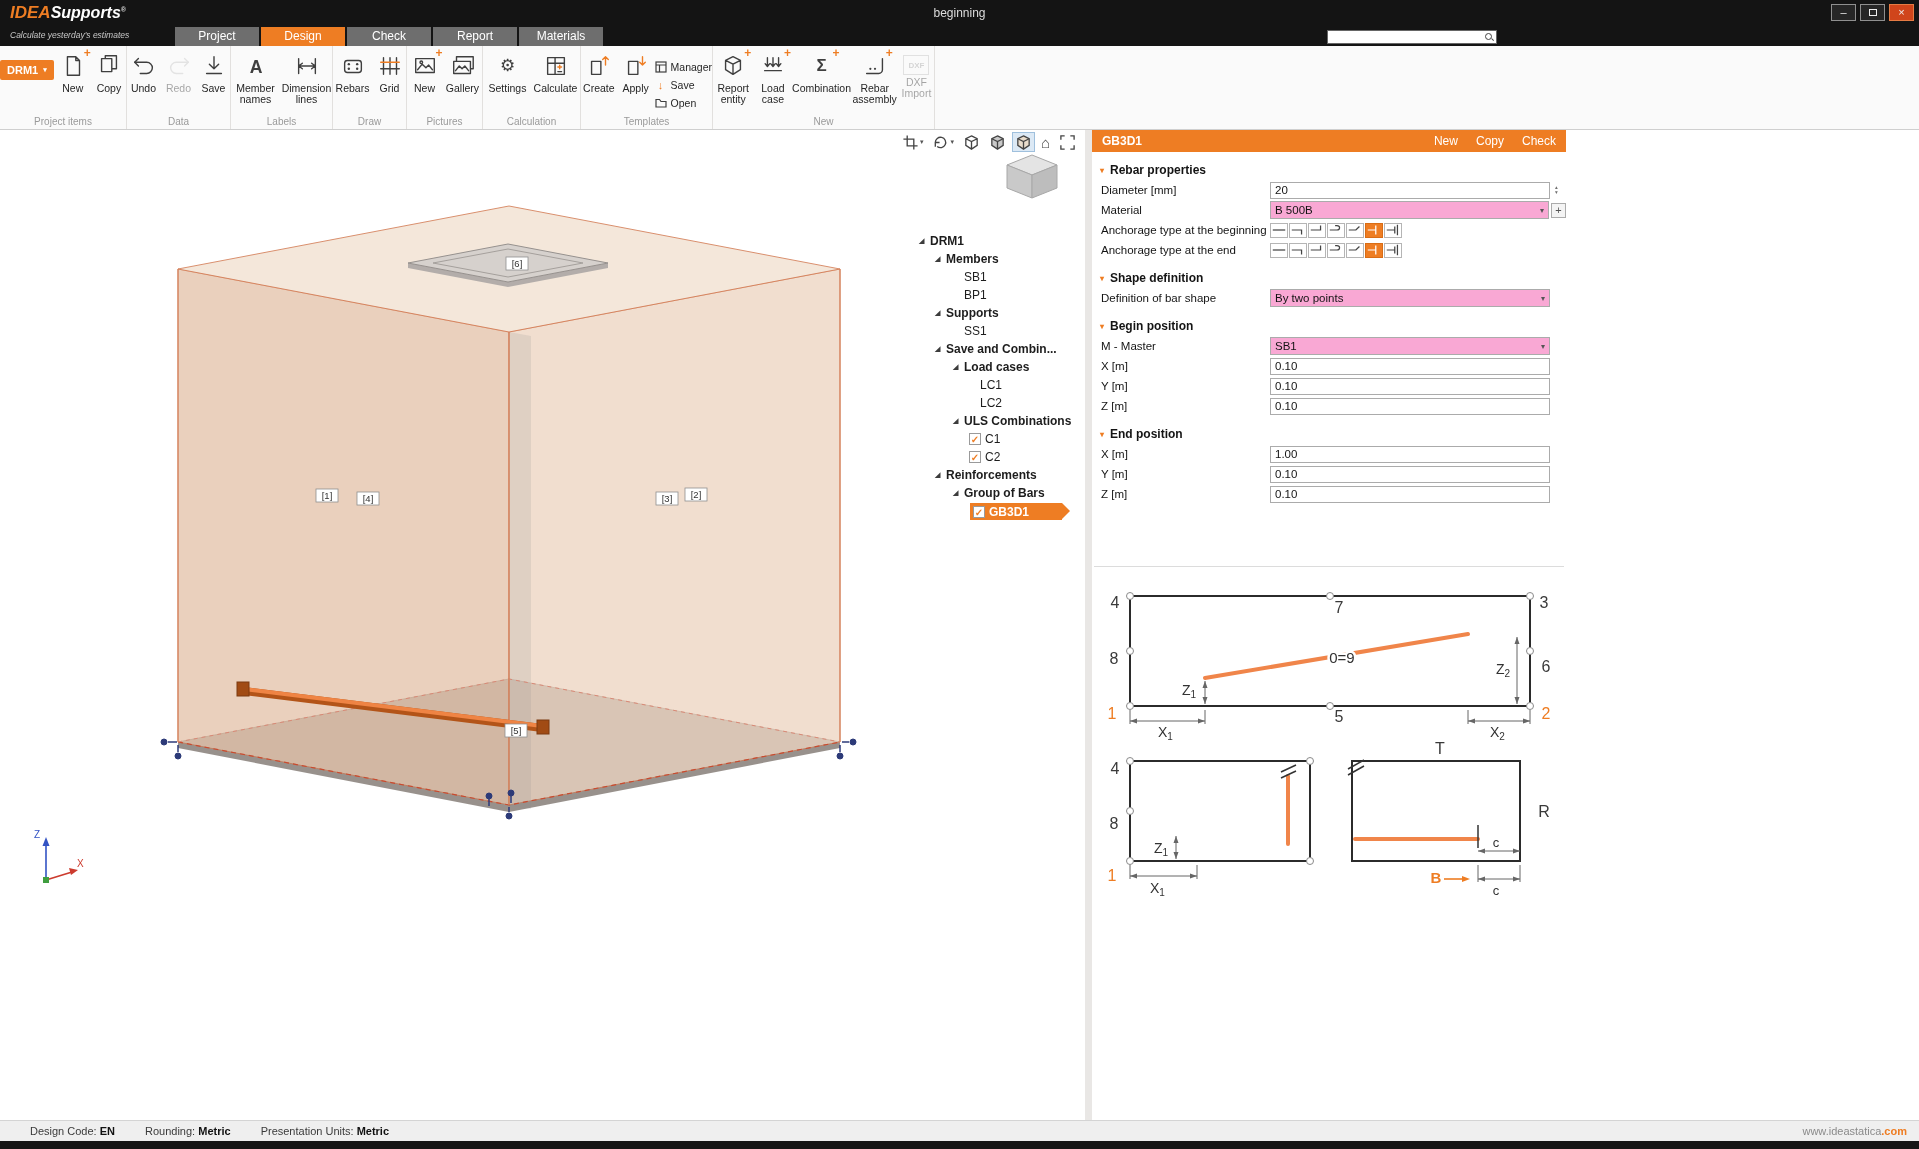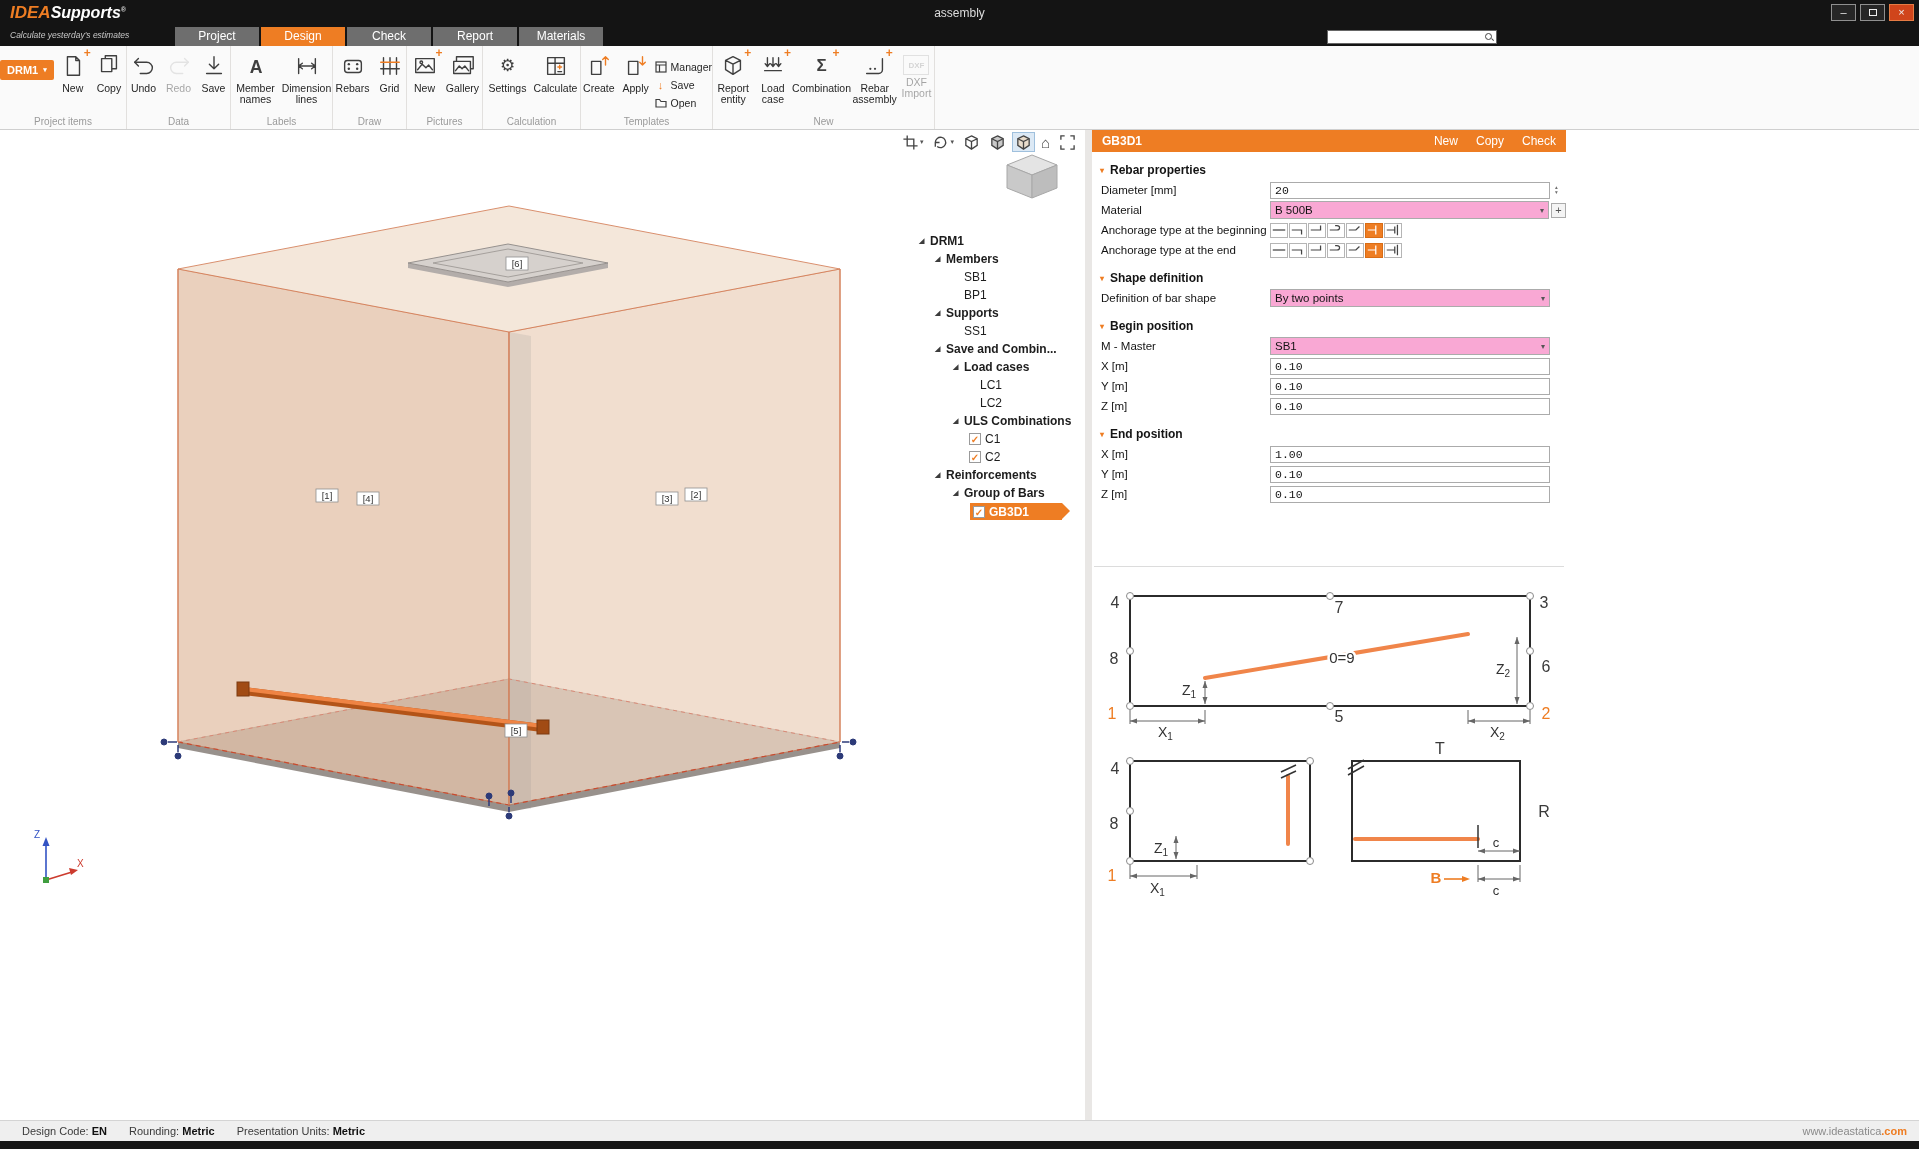--- a/index.html
+++ b/index.html
@@ -77,54 +77,54 @@
   
   .props{position:absolute;left:1092px;top:130px;width:827px;height:990px;background:#fff}
   .phead{width:474px;height:22px;background:#ee7d23;color:#fff;display:flex;align-items:center;padding:0 10px}
   .ptitle{font-weight:bold;font-size:12px;flex:1}
   .pact{margin-left:18px;font-size:12px;cursor:pointer}
   .psec{display:flex;align-items:center;gap:6px;height:20px;margin-top:8px;padding-left:8px;font-weight:bold;font-size:12px;color:#141414;width:474px}
   .chev{color:#ee7d23;font-size:8px}
   .prow{display:flex;align-items:center;height:20px;padding-left:9px;width:474px}
   .plab{flex:1;font-size:11.5px;color:#141414}
   .pctl{width:296px;display:flex;align-items:center}
-  input.pin{width:280px;height:17px;border:1px solid #ababab;font-size:11.5px;font-family:Liberation Mono, monospace;padding:0 4px;color:#141414;background:#fff}
+  input.pin{width:280px;height:17px;border:1px solid #ababab;font-size:11.5px;font-family:Liberation Sans, sans-serif;padding:0 4px;color:#141414;background:#fff}
   .spin{display:flex;flex-direction:column;margin-left:1px;width:11px;cursor:pointer}
   .spin span{font-size:5.5px;line-height:5px;color:#707070;text-align:center}
   .psel{width:280px;height:18px;border:1px solid #ababab;display:flex;align-items:center;padding:0 4px;font-size:11.5px;background:#f9a8d4;cursor:pointer;color:#141414}
   .psel .sv{flex:1}
   .psel .caret{color:#555;font-size:8px}
   .plusbtn{width:15px;height:15px;border:1px solid #ababab;margin-left:2px;text-align:center;line-height:13px;font-size:11px;color:#555;background:#f4f4f4;cursor:pointer}
   .astrip{display:flex;gap:1px}
   .aico{width:18px;height:15px;border:1px solid #b5b5b5;background:#fff;display:flex;align-items:center;justify-content:center;cursor:pointer}
   .aico svg{stroke:#444;fill:none;stroke-width:1.4}
   .aico.sel{background:#ee7d23;border-color:#d96d15}
   .aico.sel svg{stroke:#fff}
   .pdivider{width:470px;border-top:1px solid #dcdcdc;margin:62px 0 0 2px}
   .pdiagram{display:block;margin-top:4px}
 
   
   .statusbar{position:absolute;left:0;top:1120px;width:100%;height:21px;background:#efefef;border-top:1px solid #d4d4d4;font-size:11px;color:#3a3a3a;display:flex;align-items:center}
-  .sitem{margin-left:22px;white-space:nowrap}
+  .sitem{margin-left:30px;white-space:nowrap}
   .sitem .v{font-weight:bold;color:#111}
   .site{position:absolute;right:12px;color:#8a8a8a}
   .site .tld{color:#ee7d23;font-weight:bold}
   .bottomstrip{position:absolute;left:0;top:1141px;width:100%;height:8px;background:#161616}
 </style>
 </head>
 <body>
 
 <div class="app">
 
   <div class="titlebar">
     <div class="logo">
       <span class="idea">IDEA</span><span class="statica">Supports</span><span class="reg">®</span>
     </div>
     <span class="appname">DETAIL</span>
-    <div class="doctitle">assembly</div>
+    <div class="doctitle">beginning</div>
     <div class="winbtns">
       <div class="winbtn"><span>–</span></div>
       <div class="winbtn"><span class="mbox"></span></div>
       <div class="winbtn close"><span>×</span></div>
     </div>
   </div>
 
   <div class="tabrow">
     <div class="tagline">Calculate yesterday's estimates</div>
     <div class="tabs">

